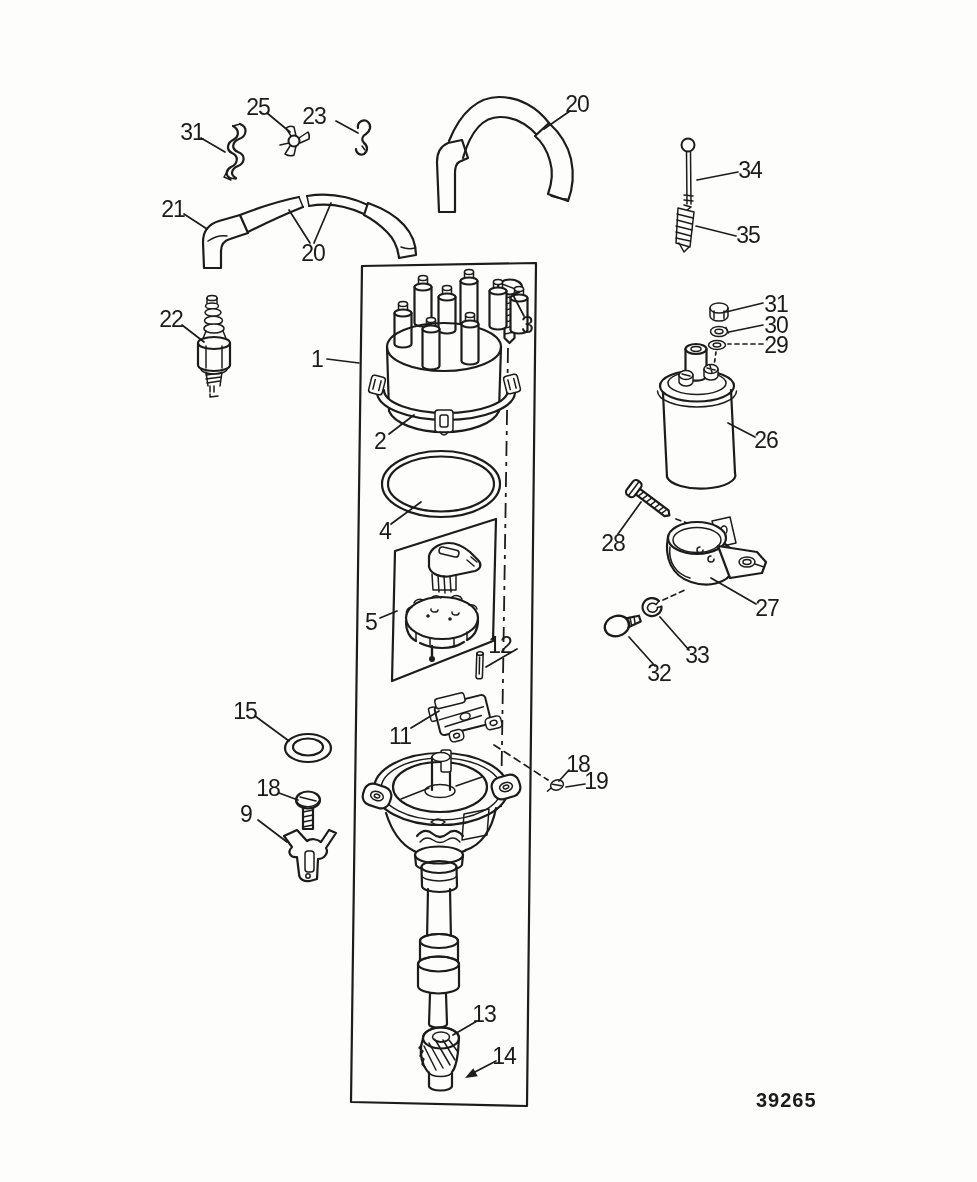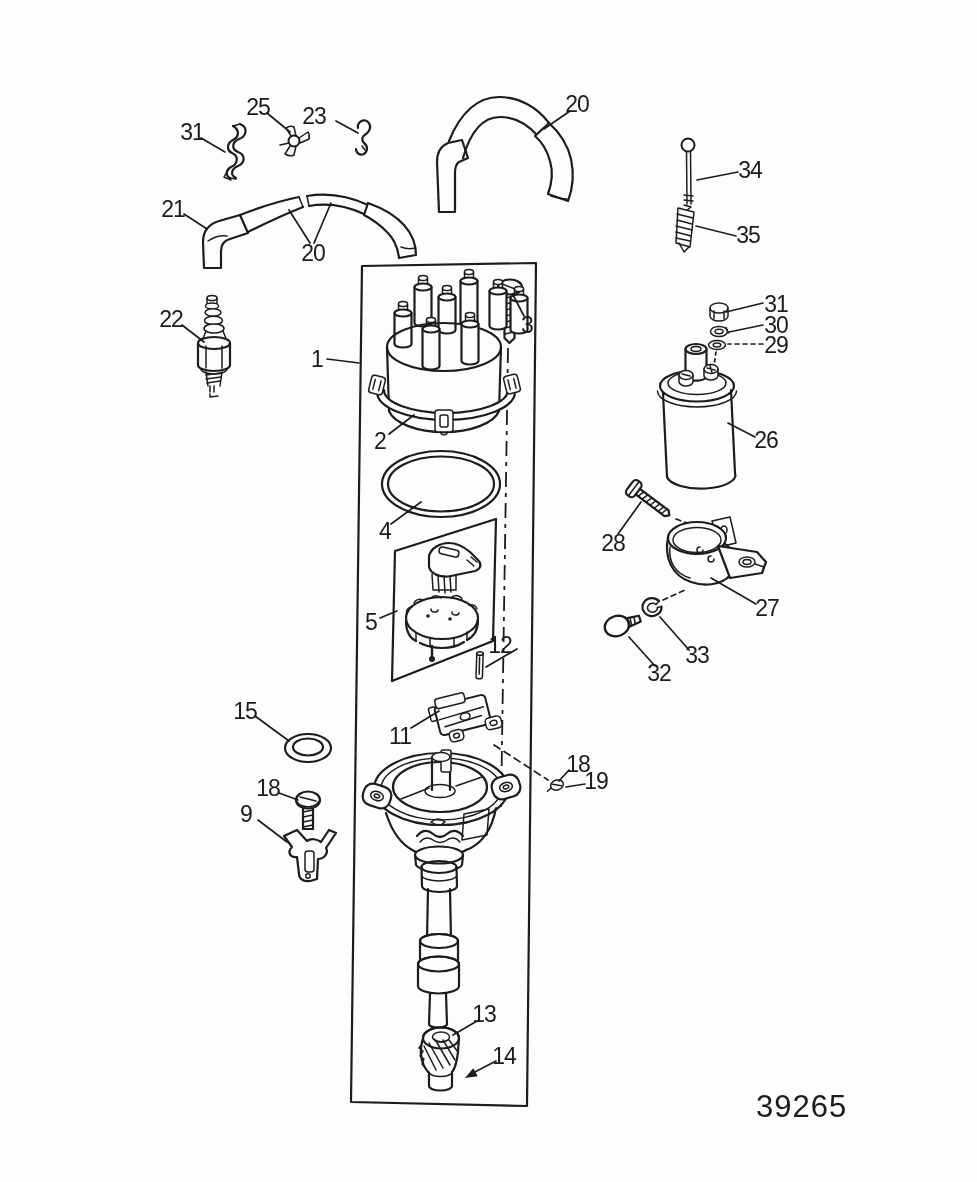--- a/index.html
+++ b/index.html
@@ -10,21 +10,21 @@
   .ln15 {fill:none;stroke:#1c1c1c;stroke-width:1.5;stroke-linecap:round;stroke-linejoin:round;}
   .wf   {fill:#fdfdfb;stroke:#1c1c1c;stroke-width:2.2;stroke-linecap:round;stroke-linejoin:round;}
   .wf15 {fill:#fdfdfb;stroke:#1c1c1c;stroke-width:1.5;stroke-linecap:round;stroke-linejoin:round;}
   .ink  {fill:#1c1c1c;stroke:none;}
   .leader{fill:none;stroke:#1c1c1c;stroke-width:1.7;stroke-linecap:round;}
   .dash  {stroke-dasharray:7 5;}
   .cdash {fill:none;stroke:#1c1c1c;stroke-width:1.8;stroke-dasharray:15 6 4 6;}
   .callout{position:absolute;transform:translate(-50%,-50%);
            font-weight:400;font-size:23px;letter-spacing:-1px;color:#1b1b1b;white-space:nowrap;}
   .drawing-number{position:absolute;left:756px;top:1089px;
-           font-weight:400;font-size:31px;letter-spacing:1px;color:#1b1b1b;}
+           font-weight:700;font-size:20px;letter-spacing:1px;color:#1b1b1b;}
 </style>
 </head>
 <body>
 
 <div class="sheet">
 <svg width="977" height="1182" viewBox="0 0 977 1182">
 
   <g>
     <polygon class="ln" points="362,266 536,263 527,1106 351,1102"></polygon>
   </g>

